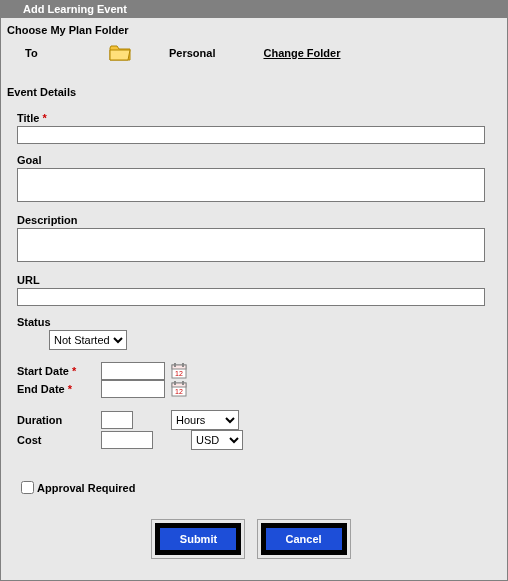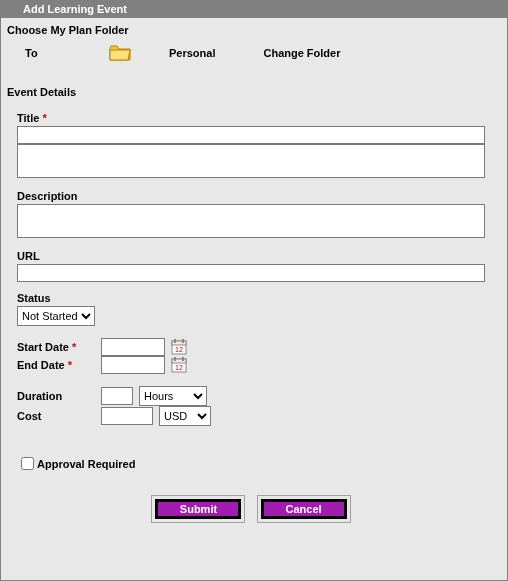--- a/index.html
+++ b/index.html
@@ -32,20 +32,21 @@
     gap: 34px;
   }
   .folder-row .to { font-weight: bold; width: 50px; }
   .folder-icon {
     width: 22px; height: 18px; position: relative;
   }
   .folder-icon svg { display:block; }
   .folder-text { font-weight: bold; margin-left: 4px; }
   .change-link {
     font-weight: bold;
+    text-decoration: underline;
     margin-left: 14px;
     cursor: pointer;
     color: #000;
   }
   .form-area { padding: 2px 22px 6px 16px; }
   .fld-label { font-weight: bold; margin-top: 10px; margin-bottom: 2px; }
   .req { color: #c00; font-weight: bold; }
   input[type=text].full {
     width: 100%;
     height: 18px;
@@ -65,20 +66,21 @@
     padding: 1px 2px;
     resize: none;
     overflow-y: scroll;
   }
   select {
     border: 1px solid #7a7a7a;
     background: #fff;
     font-family: inherit;
     font-size: 11px;
     height: 20px;
+    margin-left: 32px;
   }
   .row2 {
     display: flex;
     margin-top: 12px;
     flex-direction: column;
   }
   .row2 .cell {
     display: flex;
     align-items: center;
     gap: 6px;
@@ -109,28 +111,28 @@
     margin-top: 22px;
   }
   .btn-wrap {
     display: inline-block;
     border: 1px solid #a0a0a0;
     padding: 3px;
     background: #e8e8e8;
     margin: 0 4px;
   }
   button.btn {
-    border: 3px solid #000000;
-    background: #a21caf;
+    border: 5px solid #000000;
+    background: #1d4ed8;
     color: #fff;
     font-family: inherit;
     font-size: 11px;
     font-weight: bold;
     width: 86px;
-    height: 20px;
+    height: 32px;
     cursor: pointer;
   }
   input[type=checkbox]{
     width:13px; height:13px;
   }
   .small-sel { width: 68px; }
   .cost-input { width: 52px !important; }
   .dur-input { width: 32px !important; }
   .currency-sel { width: 52px; }
 </style>
@@ -156,20 +158,21 @@
 <div class="section-label" style="margin-top:14px;">Event Details</div>
 
 <div class="form-area">
 
   <div class="fld-label">
     <span>Title</span>
     <span class="req">*</span>
   </div>
   <input type="text" class="full" value="" style="">
 
+  <div class="fld-label">Goal</div>
   <textarea class="full" style=""></textarea>
 
   <div class="fld-label">Description</div>
   <textarea class="full" style=""></textarea>
 
   <div class="fld-label">URL</div>
   <input type="text" class="full" value="" style="">
 
   <div class="fld-label">Status</div>
   <select>

